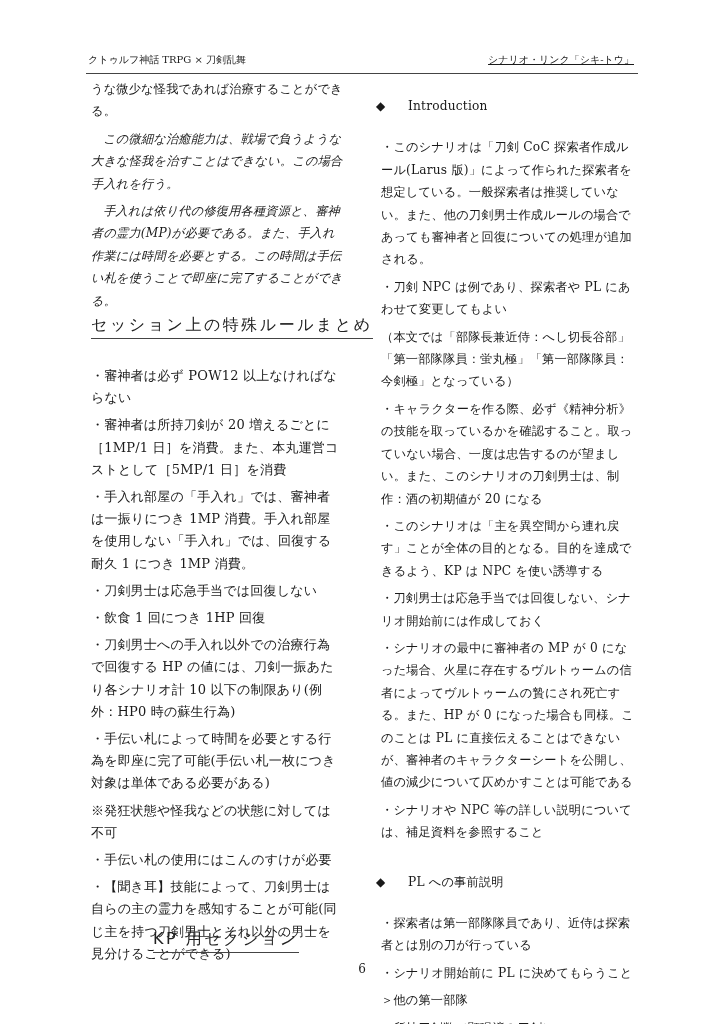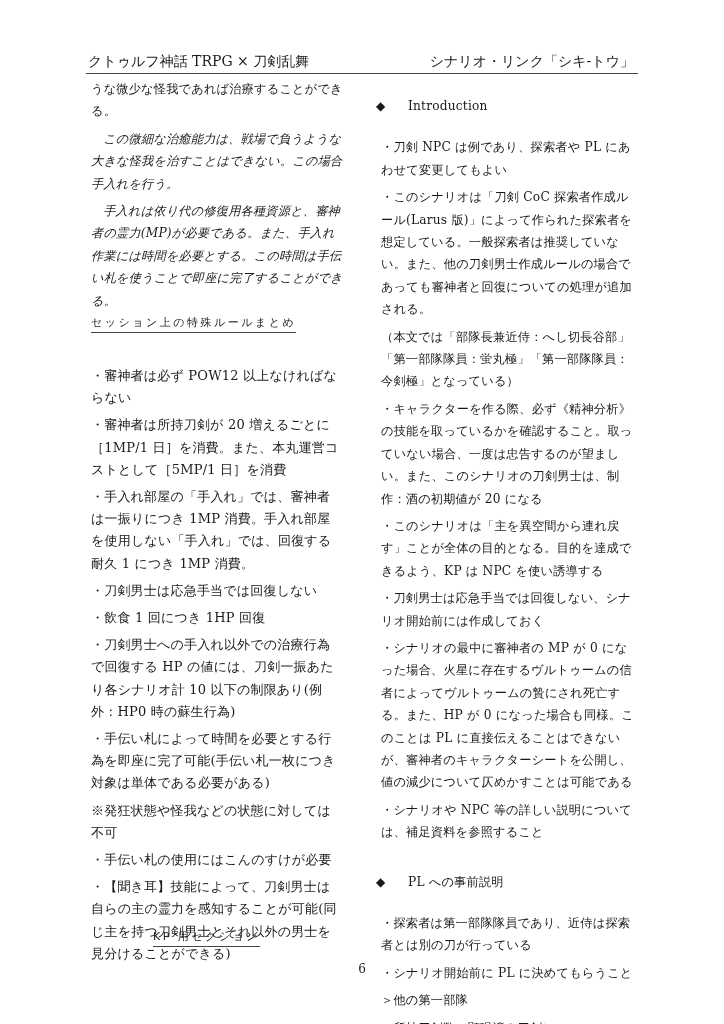--- a/index.html
+++ b/index.html
@@ -1,28 +1,28 @@
 <!DOCTYPE html>
 <html><head>
 <meta charset="utf-8">
 <style>
   html, body { margin:0; padding:0; background:#ffffff; }
   body { width:724px; height:1024px; position:relative; overflow:hidden;
          font-family:"DejaVu Serif", "Liberation Serif", serif; color:#1a1a1a; }
   .header { position:absolute; left:86px; top:51px; width:552px; height:22px;
-            border-bottom:1.5px solid #444; font-size:14px; }
+            border-bottom:1.5px solid #444; font-size:10px; }
   .header .left { position:absolute; left:2px; top:2px; }
-  .header .right { position:absolute; right:4px; top:2px; }
+  .header .right { position:absolute; right:4px; top:2px;text-decoration:underline; }
   .col { position:absolute; font-size:12.2px; line-height:22.4px; letter-spacing:0.2px; }
   .col.left { left:86px; top:73px; width:262px; }
   .col.right { left:376px; top:95px; width:266px; }
   .para { margin:5px; }
   .indent { text-indent:1em;font-style:italic; }
   .h-sec { position:absolute; font-family:"DejaVu Sans", "Liberation Sans", sans-serif;
-           font-size:11px; letter-spacing:2.5px; border-bottom:1.5px solid #444;
+           font-size:16px; letter-spacing:2.5px; border-bottom:1.5px solid #444;
            padding-bottom:2px; color:#222; }
   .h-rules { left:91px; top:315px; }
   .h-kp { left:153px; top:929px; }
   .sub-h { display:flex; align-items:center; margin:0; }
   .sub-h .dia { width:14px; font-size:12px; margin-right:18px; }
   .gap-s { height:14px; }
   .rules-list { position:absolute; left:86px; top:360px; width:262px; font-size:13px;
                 line-height:22.2px; letter-spacing:0.2px; }
   .page-num { position:absolute; left:0; width:724px; top:962px; text-align:center; font-size:12px; }
 </style>
@@ -56,22 +56,22 @@
 </div>
 
 <div class="h-sec h-kp">KP 用セクション</div>
 
 <div class="col right">
   <div class="sub-h">
     <span class="dia">◆</span>
     <span>Introduction</span>
   </div>
   <div class="gap-s"></div>
+  <p class="para">・このシナリオは「刀剣 CoC 探索者作成ルール(Larus 版)」によって作られた探索者を想定している。一般探索者は推奨していない。また、他の刀剣男士作成ルールの場合であっても審神者と回復についての処理が追加される。</p>
   <p class="para">・刀剣 NPC は例であり、探索者や PL にあわせて変更してもよい</p>
-  <p class="para">・このシナリオは「刀剣 CoC 探索者作成ルール(Larus 版)」によって作られた探索者を想定している。一般探索者は推奨していない。また、他の刀剣男士作成ルールの場合であっても審神者と回復についての処理が追加される。</p>
   <p class="para">（本文では「部隊長兼近侍：へし切長谷部」「第一部隊隊員：蛍丸極」「第一部隊隊員：今剣極」となっている）</p>
   <p class="para">・キャラクターを作る際、必ず《精神分析》の技能を取っているかを確認すること。取っていない場合、一度は忠告するのが望ましい。また、このシナリオの刀剣男士は、制作：酒の初期値が 20 になる</p>
   <p class="para">・このシナリオは「主を異空間から連れ戻す」ことが全体の目的となる。目的を達成できるよう、KP は NPC を使い誘導する</p>
   <p class="para">・刀剣男士は応急手当では回復しない、シナリオ開始前には作成しておく</p>
   <p class="para">・シナリオの最中に審神者の MP が 0 になった場合、火星に存在するヴルトゥームの信者によってヴルトゥームの贄にされ死亡する。また、HP が 0 になった場合も同様。このことは PL に直接伝えることはできないが、審神者のキャラクターシートを公開し、値の減少について仄めかすことは可能である</p>
   <p class="para">・シナリオや NPC 等の詳しい説明については、補足資料を参照すること</p>
   <div class="gap-s" style="height:22px"></div>
   <div class="sub-h">
     <span class="dia">◆</span>
     <span>PL への事前説明</span>

